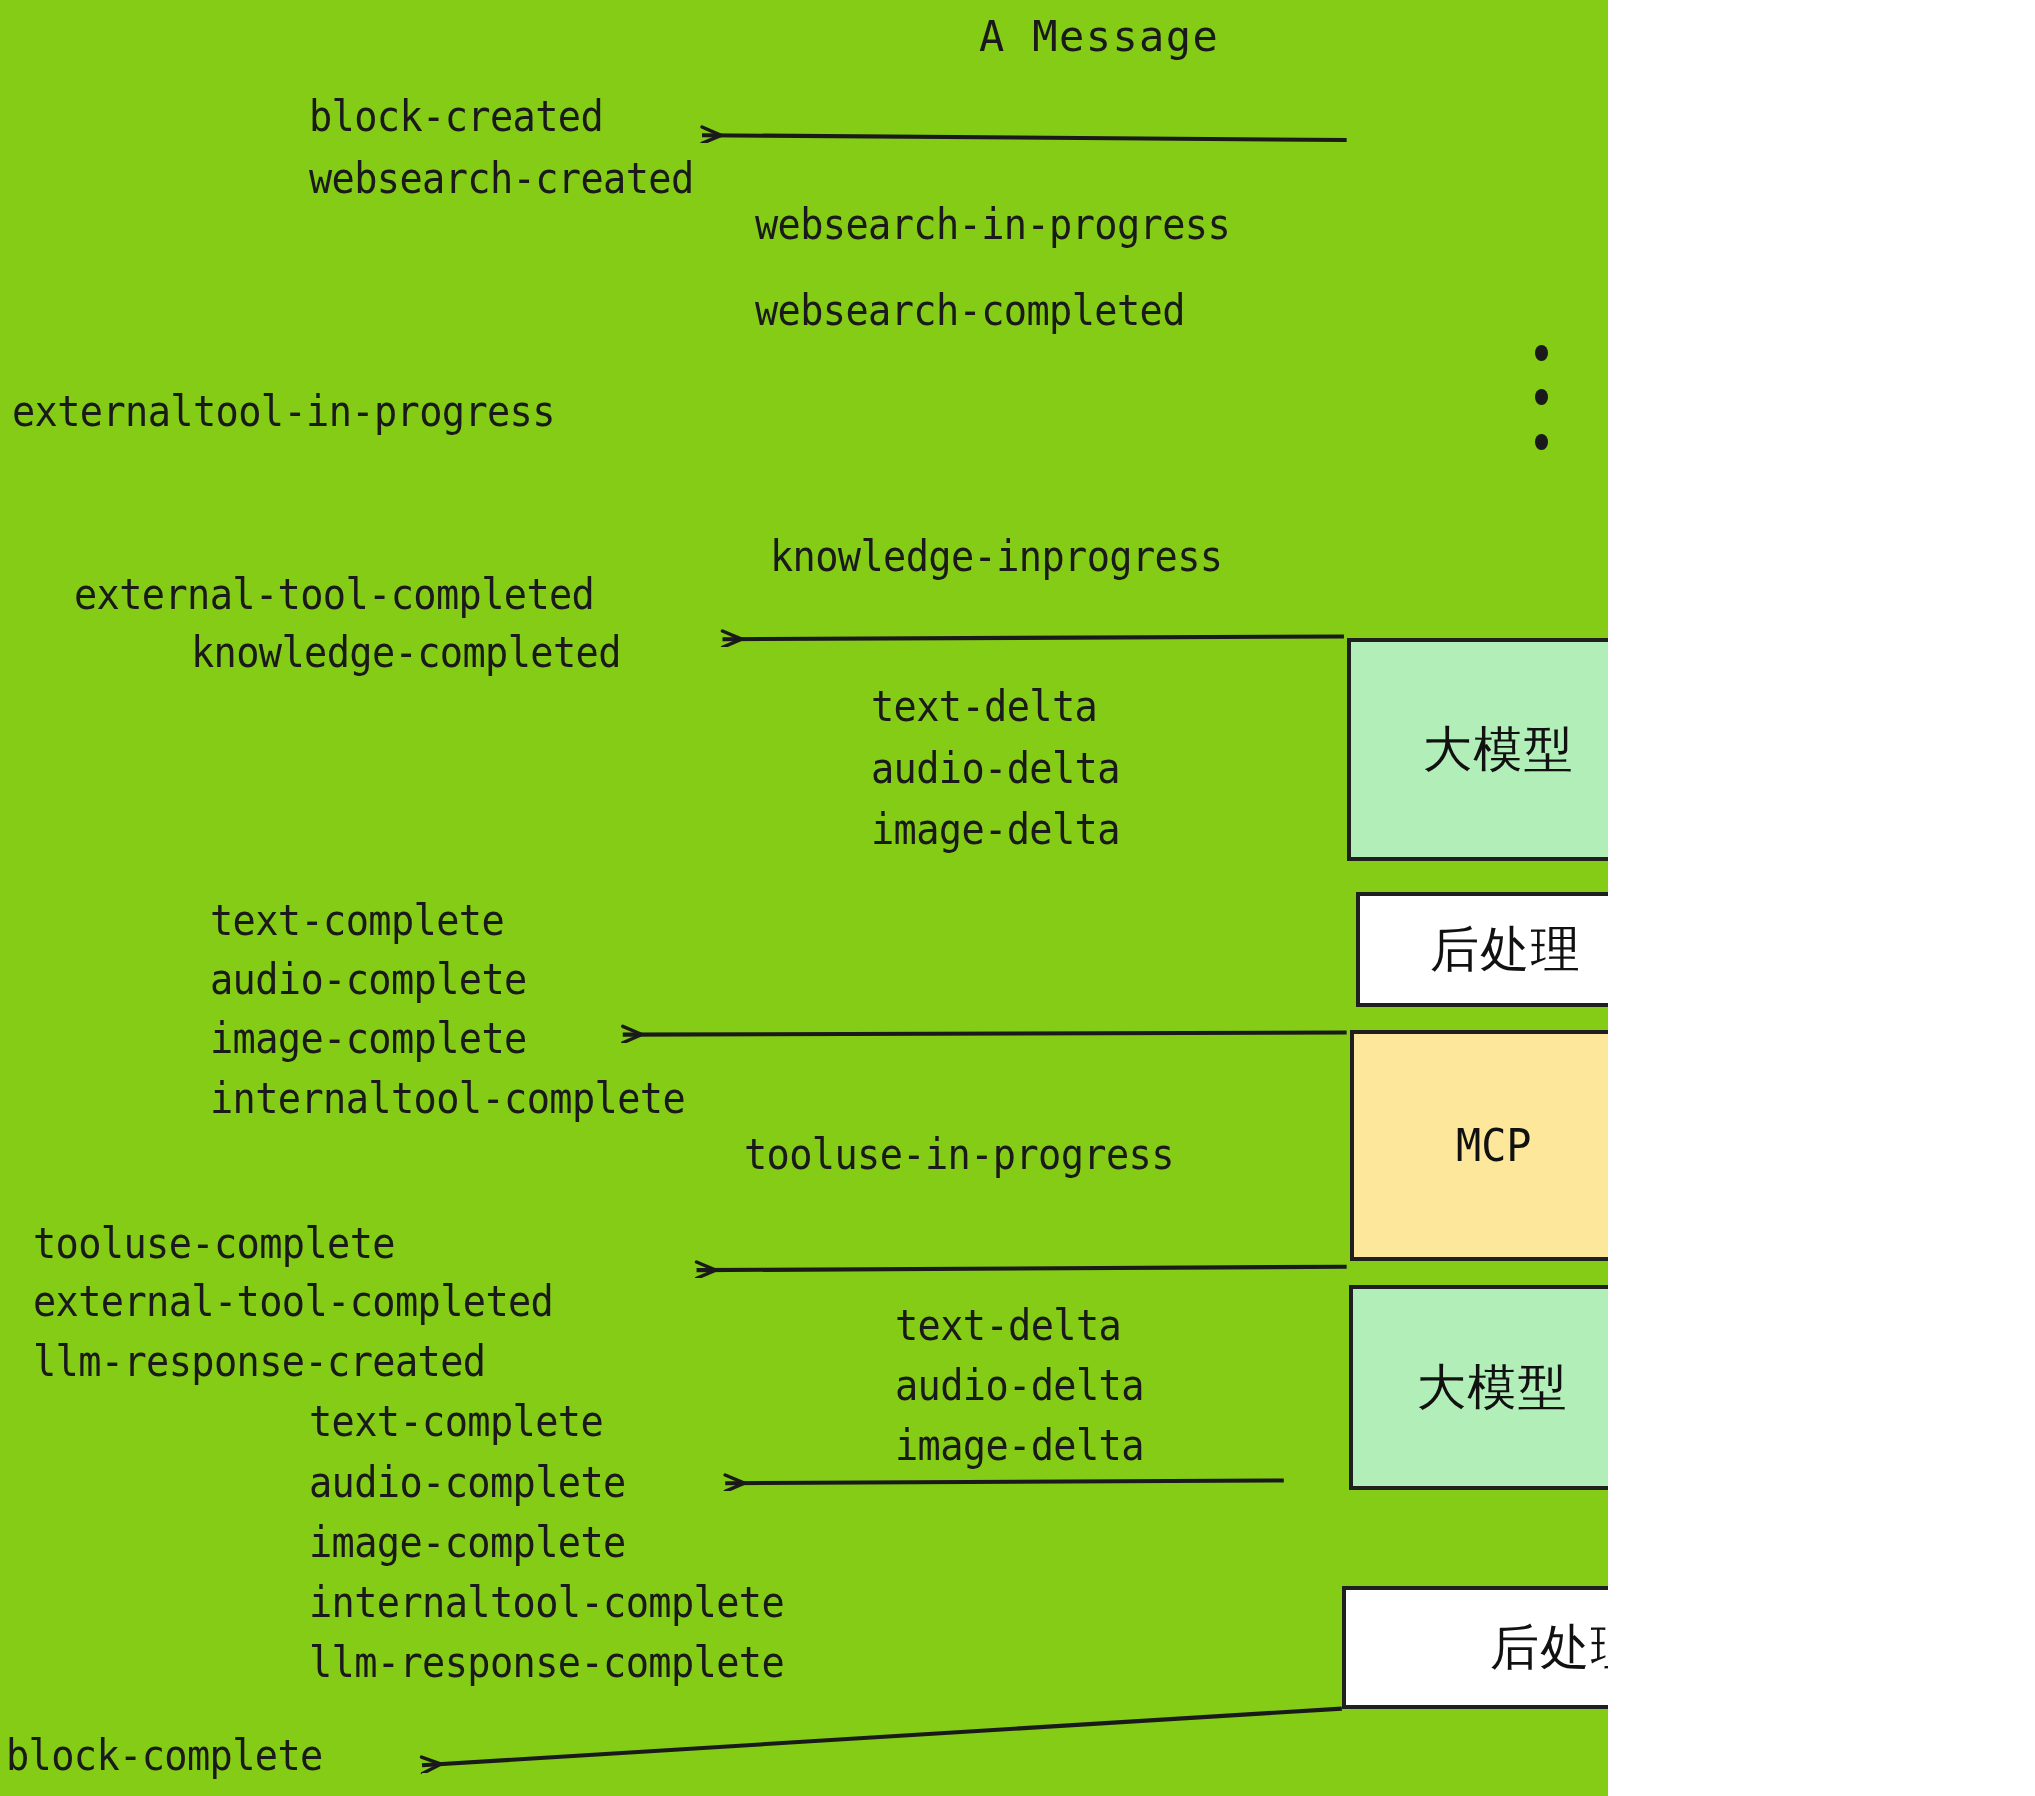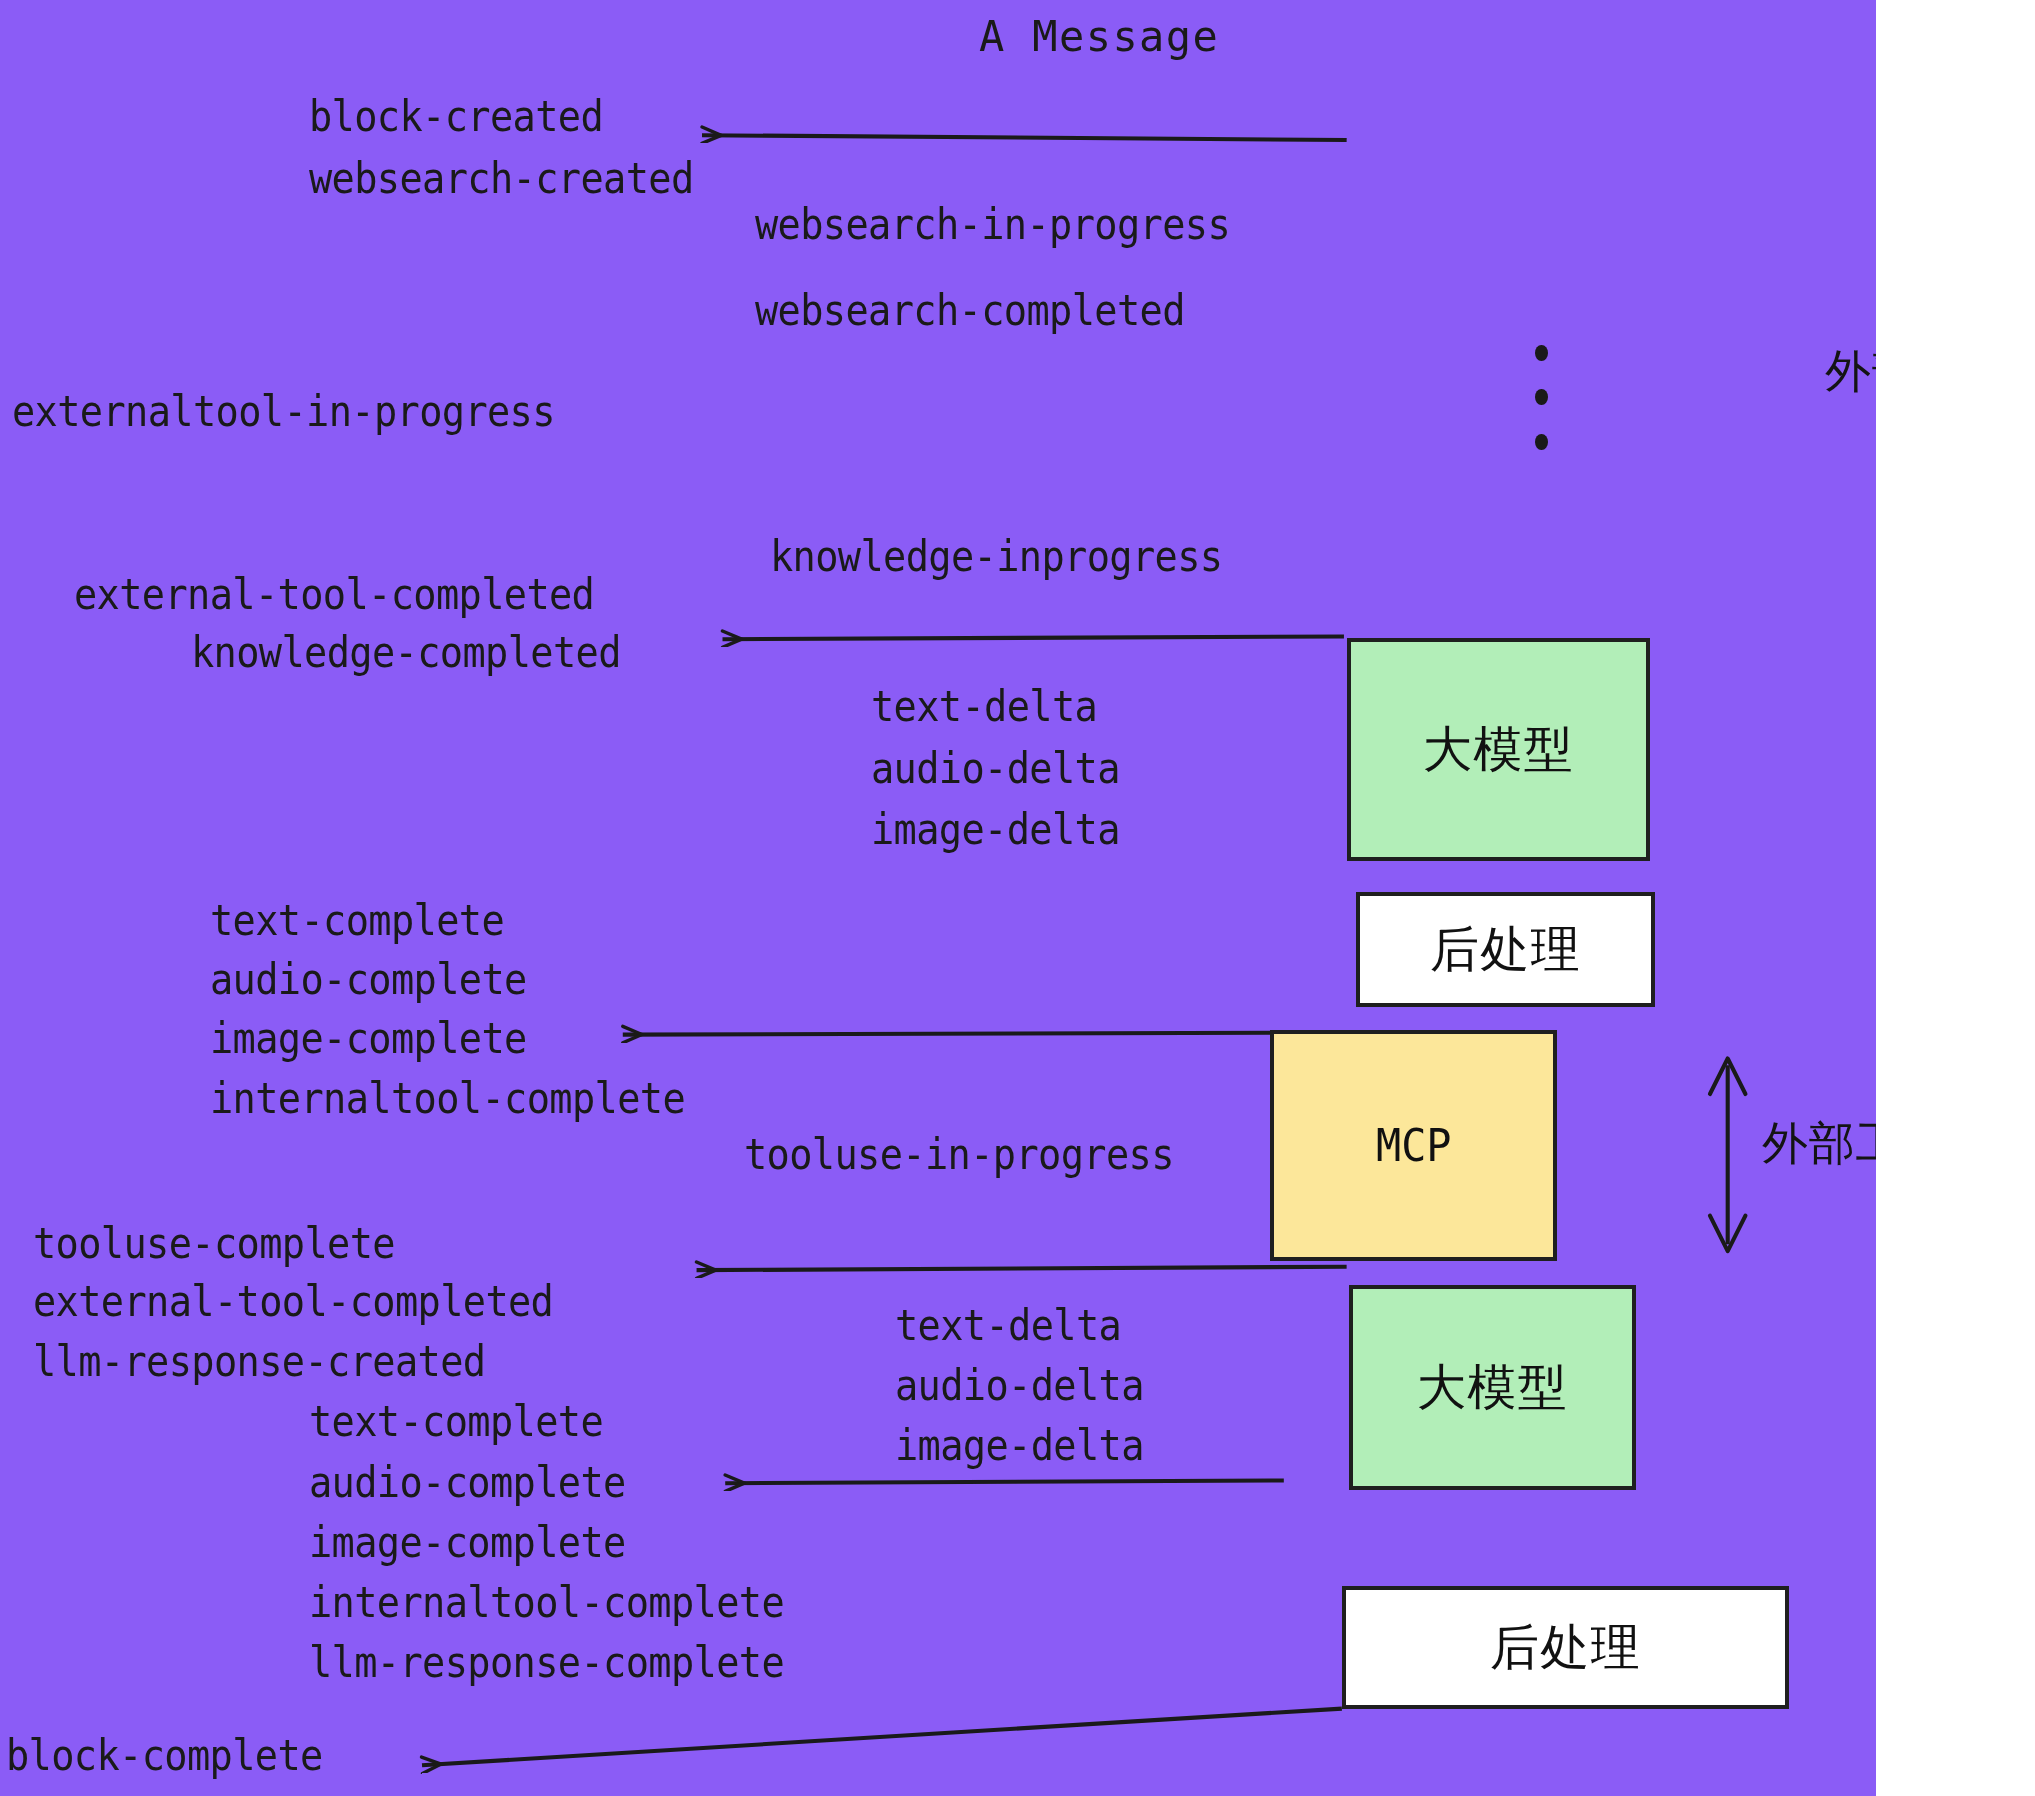--- a/index.html
+++ b/index.html
@@ -2,23 +2,23 @@
 <html style="font-size:11px"><head>
 <meta charset="utf-8">
 <style>
   html, body {
     margin: 0;
     padding: 0;
     background: #ffffff;
   }
   #canvas {
     position: relative;
-    width: 1876px;
+    width: 1608px;
     height: 1796px;
-    background: #8b5cf6;
+    background: #84cc16;
     font-family: "DejaVu Sans Mono", "Liberation Mono", monospace;
     overflow: hidden;
   }
   
   .evt {
     position: absolute;
     font-family: "DejaVu Sans Mono", "Liberation Mono", monospace;
     font-size: 42px;
     line-height: 1;
     letter-spacing: -0.7px;
@@ -175,21 +175,21 @@
 
 
   <div class="box" style="left:1347px; top:638px; width:303px; height:223px; background:#b2eeb8;">
     <span class="blabel">大模型</span>
   </div>
 
   <div class="box" style="left:1356px; top:892px; width:299px; height:115px; background:#ffffff;">
     <span class="blabel">后处理</span>
   </div>
 
-  <div class="box mcp" style="left:1270px; top:1030px; width:287px; height:231px; background:#fce79a;">
+  <div class="box mcp" style="left:1350px; top:1030px; width:287px; height:231px; background:#fce79a;">
     <span class="blabel">MCP</span>
   </div>
 
   <div class="box" style="left:1349px; top:1285px; width:287px; height:205px; background:#b2eeb8;">
     <span class="blabel">大模型</span>
   </div>
 
   <div class="box" style="left:1342px; top:1586px; width:447px; height:123px; background:#ffffff;">
     <span class="blabel">后处理</span>
   </div>

